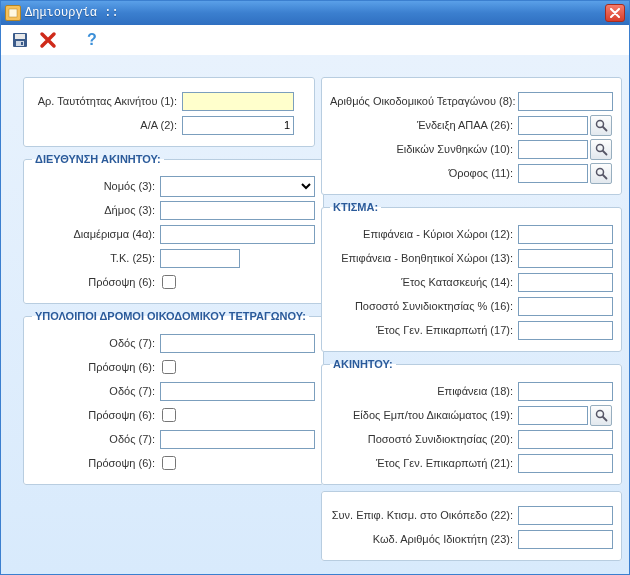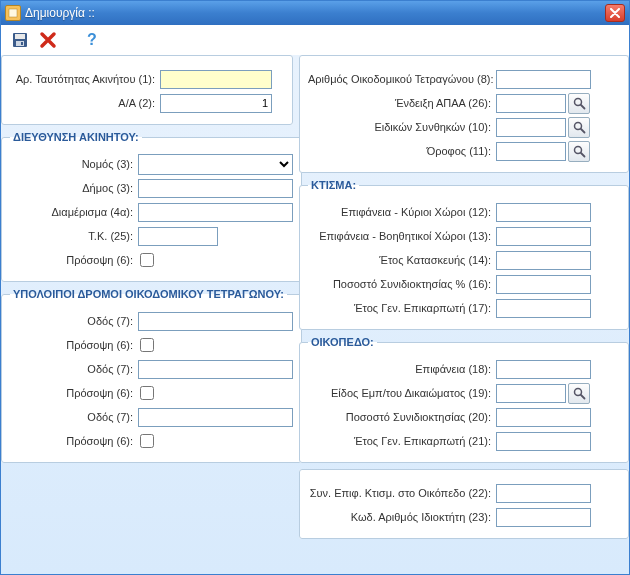--- a/index.html
+++ b/index.html
@@ -31,21 +31,21 @@
   }
   .titlebar .ticon {
     width: 16px; height: 16px;
     background: #f7c15a;
     border: 1px solid #b08428;
     border-radius: 2px;
     margin-right: 4px;
     display: flex; align-items: center; justify-content: center;
   }
   .titlebar .ticon svg { width: 10px; height: 10px; }
-  .titlebar .title { flex: 1; text-shadow: 0 1px 1px rgba(0,0,0,0.3); }
+  .titlebar .title { flex: 1; text-shadow: 0 1px 1px rgba(0,0,0,0.3); font-family: Liberation Mono, monospace; }
   .titlebar .close {
     width: 20px; height: 18px;
     background: linear-gradient(to bottom, #f57c6c, #d83e2c);
     border: 1px solid #a82c1e;
     border-radius: 3px;
     display: flex; align-items: center; justify-content: center;
     cursor: pointer;
   }
   .titlebar .close svg { width: 10px; height: 10px; }
   .toolbar {
@@ -59,21 +59,21 @@
   }
   .tool-btn {
     width: 22px; height: 22px;
     display: flex; align-items: center; justify-content: center;
     cursor: pointer;
     border-radius: 2px;
   }
   .content {
     flex: 1;
     background: linear-gradient(to bottom, #e8f2fd, #d8eafc);
-    padding: 0;
+    padding: 22px;
     display: flex;
     gap: 6px;
     overflow: hidden;
   }
   .col { display: flex; flex-direction: column; gap: 6px; }
   .col-left { width: 292px; }
   .col-right { flex: 1; }
   fieldset {
     background: #fff;
     border: 1px solid #b8cde0;
@@ -304,21 +304,21 @@
           <label>Ποσοστό Συνιδιοκτησίας % (16):</label>
           <input type="text" class="w95" value="" style="">
         </div>
         <div class="row">
           <label>Έτος Γεν. Επικαρπωτή (17):</label>
           <input type="text" class="w95" value="" style="">
         </div>
       </fieldset>
 
       <fieldset>
-        <legend>ΟΙΚΟΠΕΔΟ:</legend>
+        <legend>ΑΚΙΝΗΤΟΥ:</legend>
         <div class="row">
           <label>Επιφάνεια (18):</label>
           <input type="text" class="w95" value="" style="">
         </div>
         <div class="row">
           <label>Είδος Εμπ/του Δικαιώματος (19):</label>
           <input type="text" class="w70" value="" style="">
           <div class="lookup">
             <svg viewBox="0 0 13 13">
                 <circle cx="5" cy="5" r="3.5" fill="none" stroke="#556" stroke-width="1.5"></circle>

